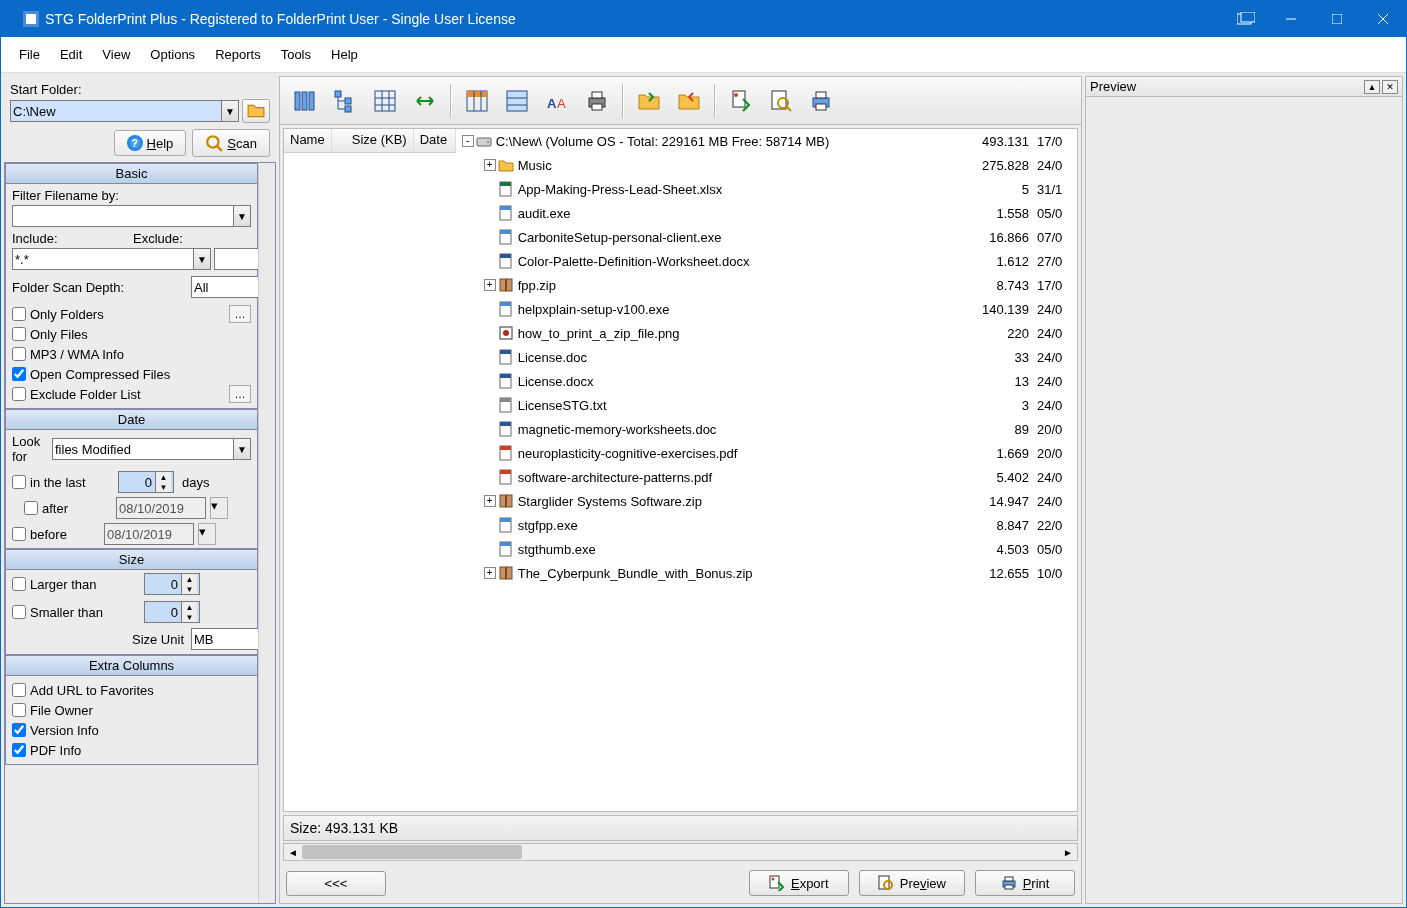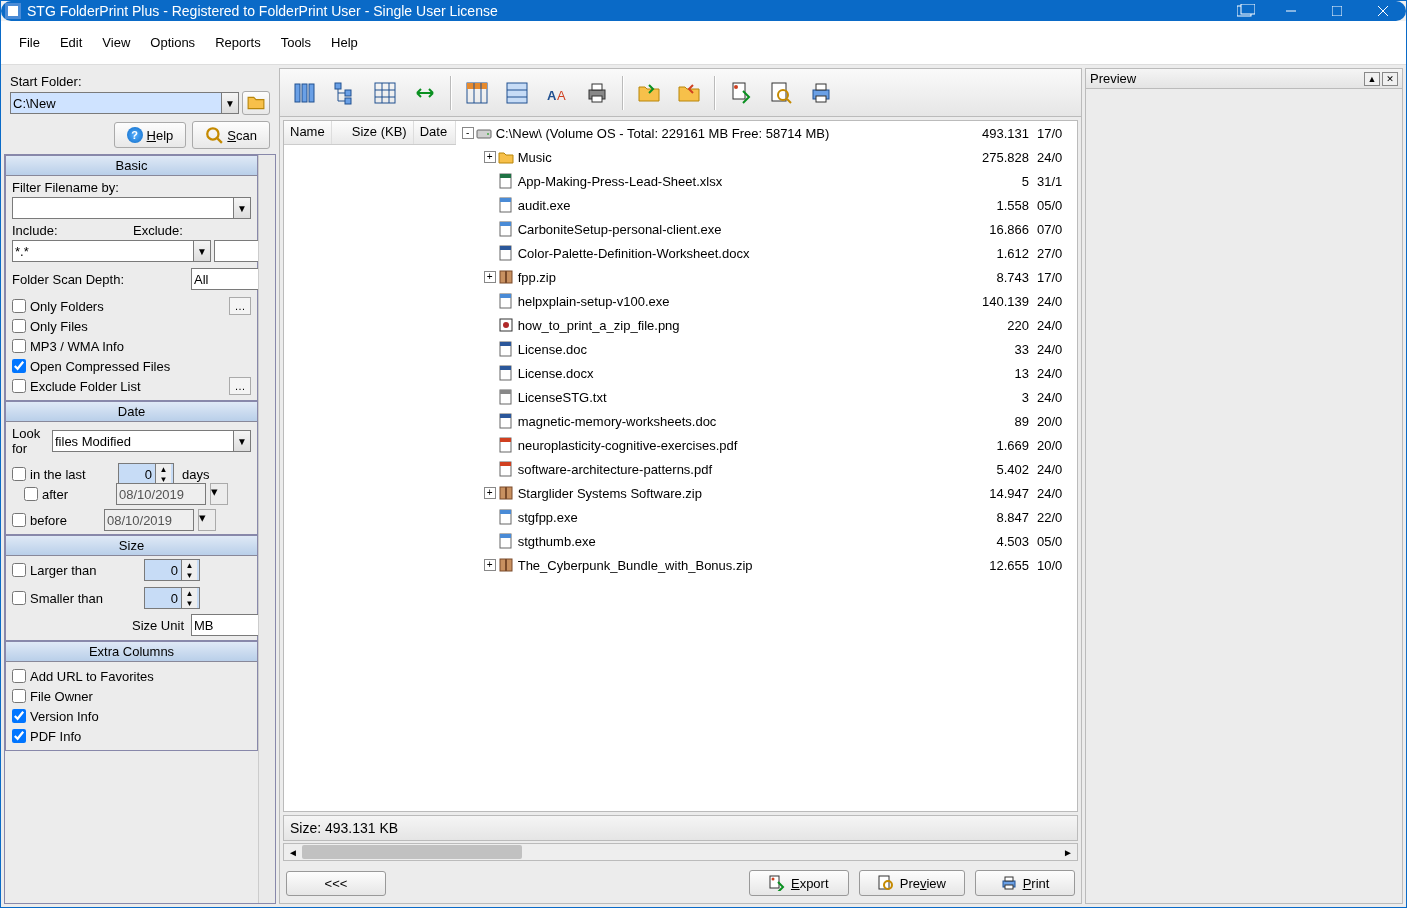--- a/index.html
+++ b/index.html
@@ -1,24 +1,24 @@
 <!DOCTYPE html>
 <html><head>
 <meta charset="utf-8">
 <style>
 * { box-sizing: border-box; margin: 0; padding: 0; font-family: "Segoe UI", Tahoma, sans-serif; font-size: 13px; }
 body { background: #f0f0f0; width: 1407px; height: 908px; overflow: hidden; }
 .window { width: 1407px; height: 908px; display: flex; flex-direction: column; border: 1px solid #0a6ac7; }
-.titlebar { background: #0a6ac7; color: #fff; height: 20px; display: flex; align-items: center; padding-left: 4px; border-radius: 10px; }
+.titlebar { background: #0a6ac7; color: #fff; height: 36px; display: flex; align-items: center; padding-left: 22px; }
 .titlebar .title { flex: 1; font-size: 14px; }
 .titlebar .winbtns { display: flex; }
 .titlebar .winbtn { width: 46px; height: 32px; display: flex; align-items: center; justify-content: center; color: #fff; }
 .titlebar .sysicon { width: 24px; height: 24px; display:flex; align-items:center; justify-content:center; margin-right:10px; }
 
-.menubar { background: #fff; height: 44px; display: flex; align-items: center; padding: 0 8px; border-bottom: 1px solid #ddd; }
+.menubar { background: #fff; height: 36px; display: flex; align-items: center; padding: 0 8px; border-bottom: 1px solid #ddd; }
 .menubar .item { padding: 3px 10px; }
 
 .client { flex: 1; display: flex; background: #ececec; padding: 3px; gap: 3px; overflow: hidden; }
 .leftcol { width: 272px; display: flex; flex-direction: column; gap: 3px; }
 .centercol { flex: 1; display: flex; flex-direction: column; background: #ececec; border:1px solid #bbb; }
 .rightcol { width: 318px; display: flex; flex-direction: column; background: #ececec; border:1px solid #bbb; }
 
 .panel { border: 1px solid #88a; background: #ececec; }
 .panel-header { background: linear-gradient(#dfe9f6,#b9cfe9); border-bottom: 1px solid #889; height: 20px; text-align: center; font-size: 13px; line-height: 20px; color: #000; }
 .panel-body { padding: 4px 6px; }
@@ -244,21 +244,21 @@
                   <span style="width:84px">in the last</span>
               <div class="spinner">
                     <input value="0" style="">
                     <div class="arrows">
                       <div>▲</div>
                       <div>▼</div>
                     </div>
                   </div>
               <span style="margin-left:4px">days</span>
             </div>
-            <div class="chkrow" style="padding-left:12px;">
+            <div class="chkrow" style="margin-top:6px;padding-left:12px;">
                   <input type="checkbox" style="">
                   <span style="width:70px">after</span>
               <input type="text" style="width: 90px; background: rgb(238, 238, 238);" disabled="" value="08/10/2019">
                   <div class="arrow" style="border:1px solid #aaa;height:22px;width:18px;">▾</div>
             </div>
             <div class="chkrow" style="margin-top:6px;">
                   <input type="checkbox" style="">
                   <span style="width:70px">before</span>
               <input type="text" style="width: 90px; background: rgb(238, 238, 238);" disabled="" value="08/10/2019">
                   <div class="arrow" style="border:1px solid #aaa;height:22px;width:18px;">▾</div>

